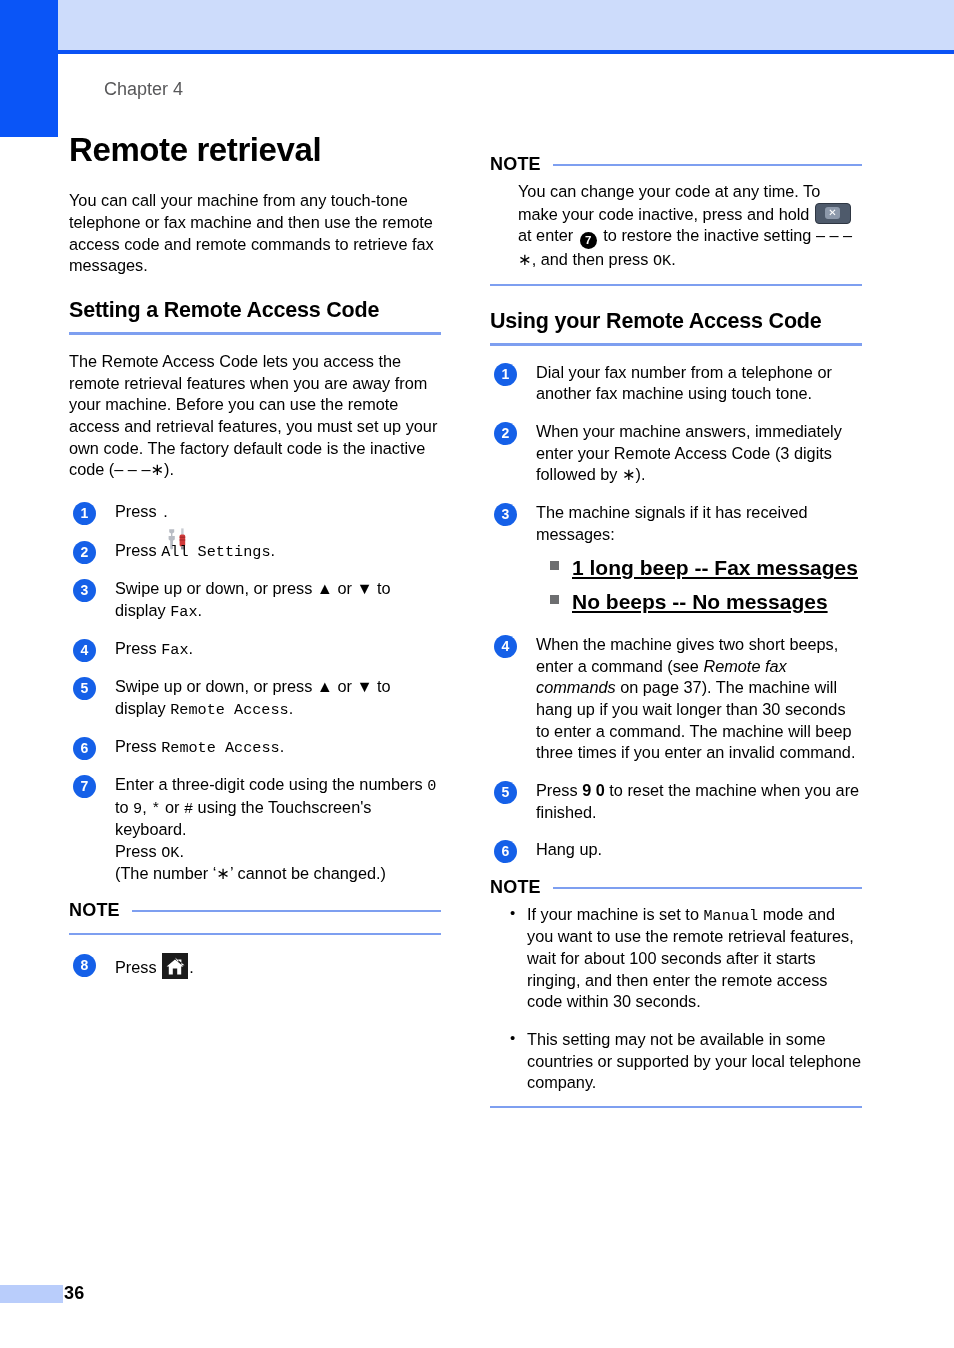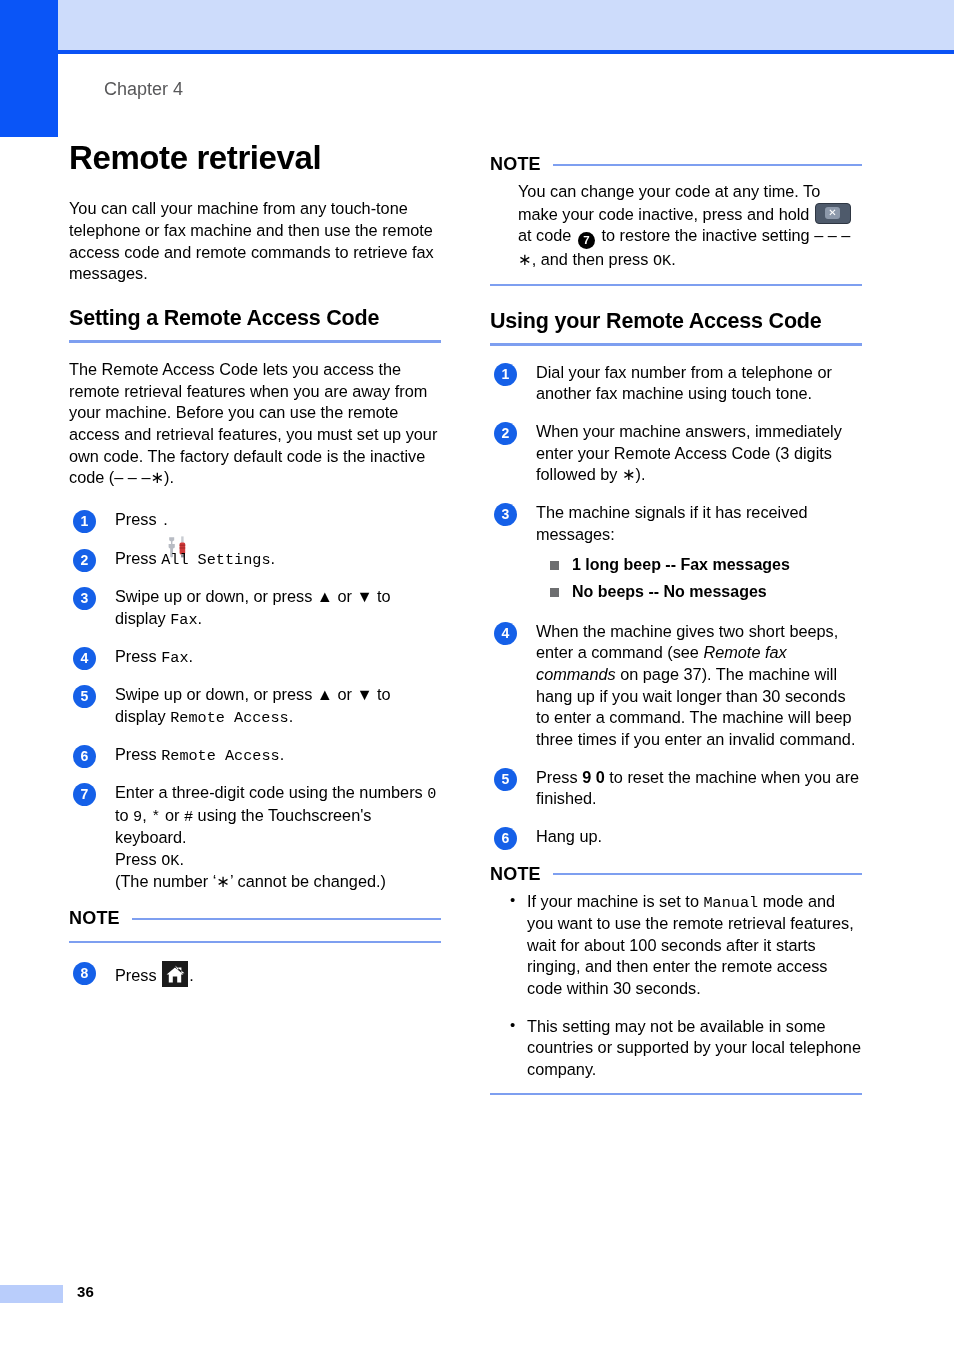--- a/index.html
+++ b/index.html
@@ -44,38 +44,38 @@
   .footer-tab {
     position: absolute;
     left: 0;
     top: 1285px;
     width: 63px;
     height: 18px;
     background: #b9cdfb;
   }
   .page-number {
     position: absolute;
-    left: 77px;
+    left: 64px;
     top: 1283px;
-    font-size: 15px;
+    font-size: 18px;
     font-weight: bold;
     letter-spacing: .2px;
   }
   .chapter-label {
     position: absolute;
     left: 104px;
     top: 79px;
     font-size: 18px;
     color: #58585a;
   }
 
   
   .col {
     position: absolute;
-    top: 140px;
+    top: 132px;
     width: 372px;
   }
   .col-left  { left: 69px; }
   .col-right { left: 490px; top: 150px; }
 
   
   h1.page-title {
     font-size: 33px;
     font-weight: bold;
     margin: 0 0 22px 0;
@@ -134,24 +134,25 @@
 
   
   .sq-list {
     list-style: none;
     margin: 9px 0 0 0;
     padding: 0 0 0 14px;
   }
   .sq-list li {
     position: relative;
     padding-left: 22px;
-    font-size: 16px;
+    font-size: 21px;
     font-weight: bold;
     line-height: 1.33;
     margin-bottom: 6px;
+    text-decoration: underline;
   }
   .sq-list li::before {
     content: "";
     position: absolute;
     left: 0;
     top: 7px;
     width: 9px;
     height: 9px;
     background: #6d6e70;
   }
@@ -373,21 +374,21 @@
 </div>
 
 <div class="col col-right">
 
   <div class="note">
     <div class="note-head">
       <span class="note-label">NOTE</span>
       <span class="note-head-rule"></span>
     </div>
     <div class="note-body">
-      <p><span>You can change your code at any time. To make your code inactive, press and hold </span><span class="icon-clear icon-inline"><span class="xbox">✕</span></span><span> at code </span><span class="step-badge">7</span><span> to restore the inactive setting – – –∗, and then press </span><span class="mono">OK</span><span>.</span></p>
+      <p><span>You can change your code at any time. To make your code inactive, press and hold </span><span class="icon-clear icon-inline"><span class="xbox">✕</span></span><span> at enter </span><span class="step-badge">7</span><span> to restore the inactive setting – – –∗, and then press </span><span class="mono">OK</span><span>.</span></p>
     </div>
     <div class="note-foot-rule"></div>
   </div>
 
   <h2 class="section-title" style="margin-top:22px;">Using your Remote Access Code</h2>
   <div class="section-rule"></div>
 
   <div class="step">
     <span class="step-num">1</span>
     <span class="step-body">Dial your fax number from a telephone or another fax machine using touch tone.</span>

